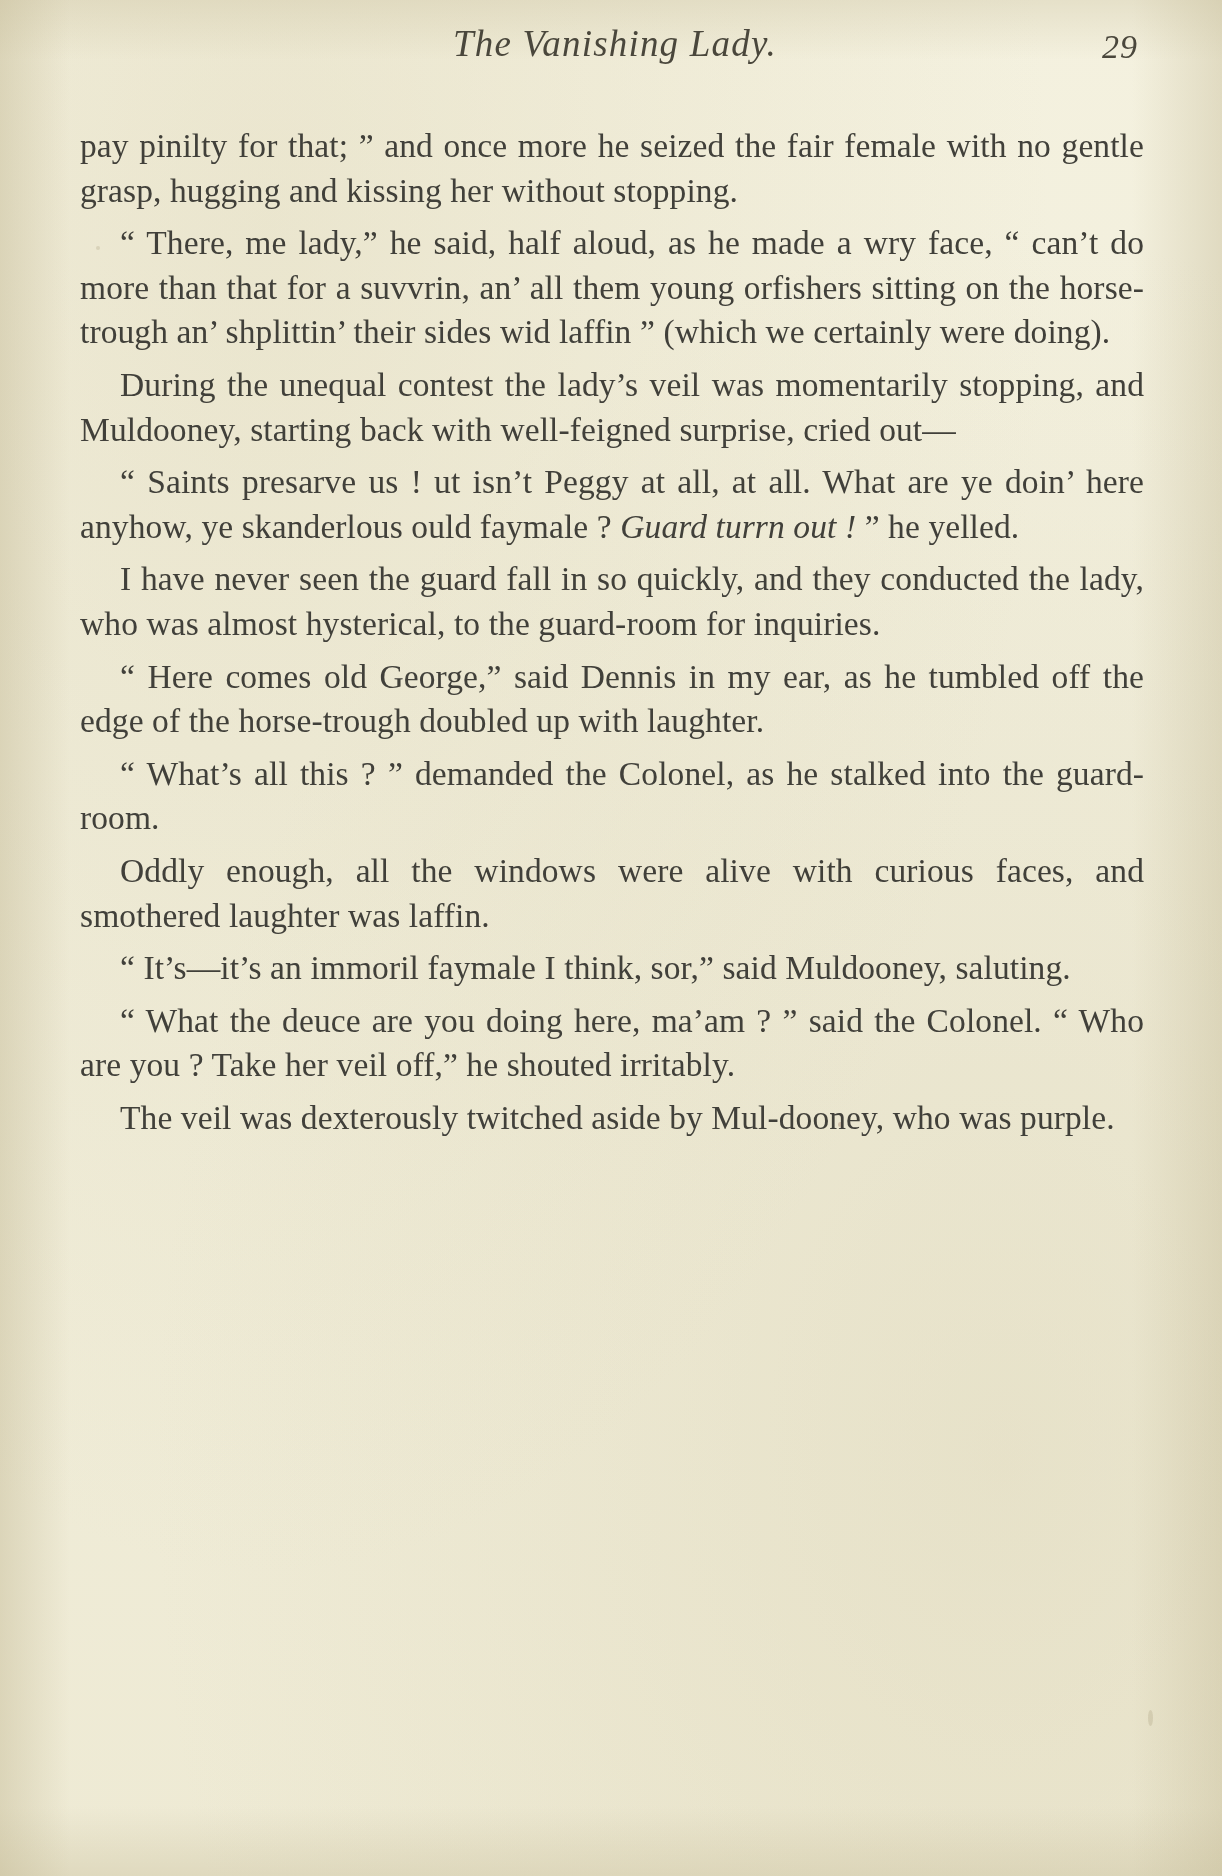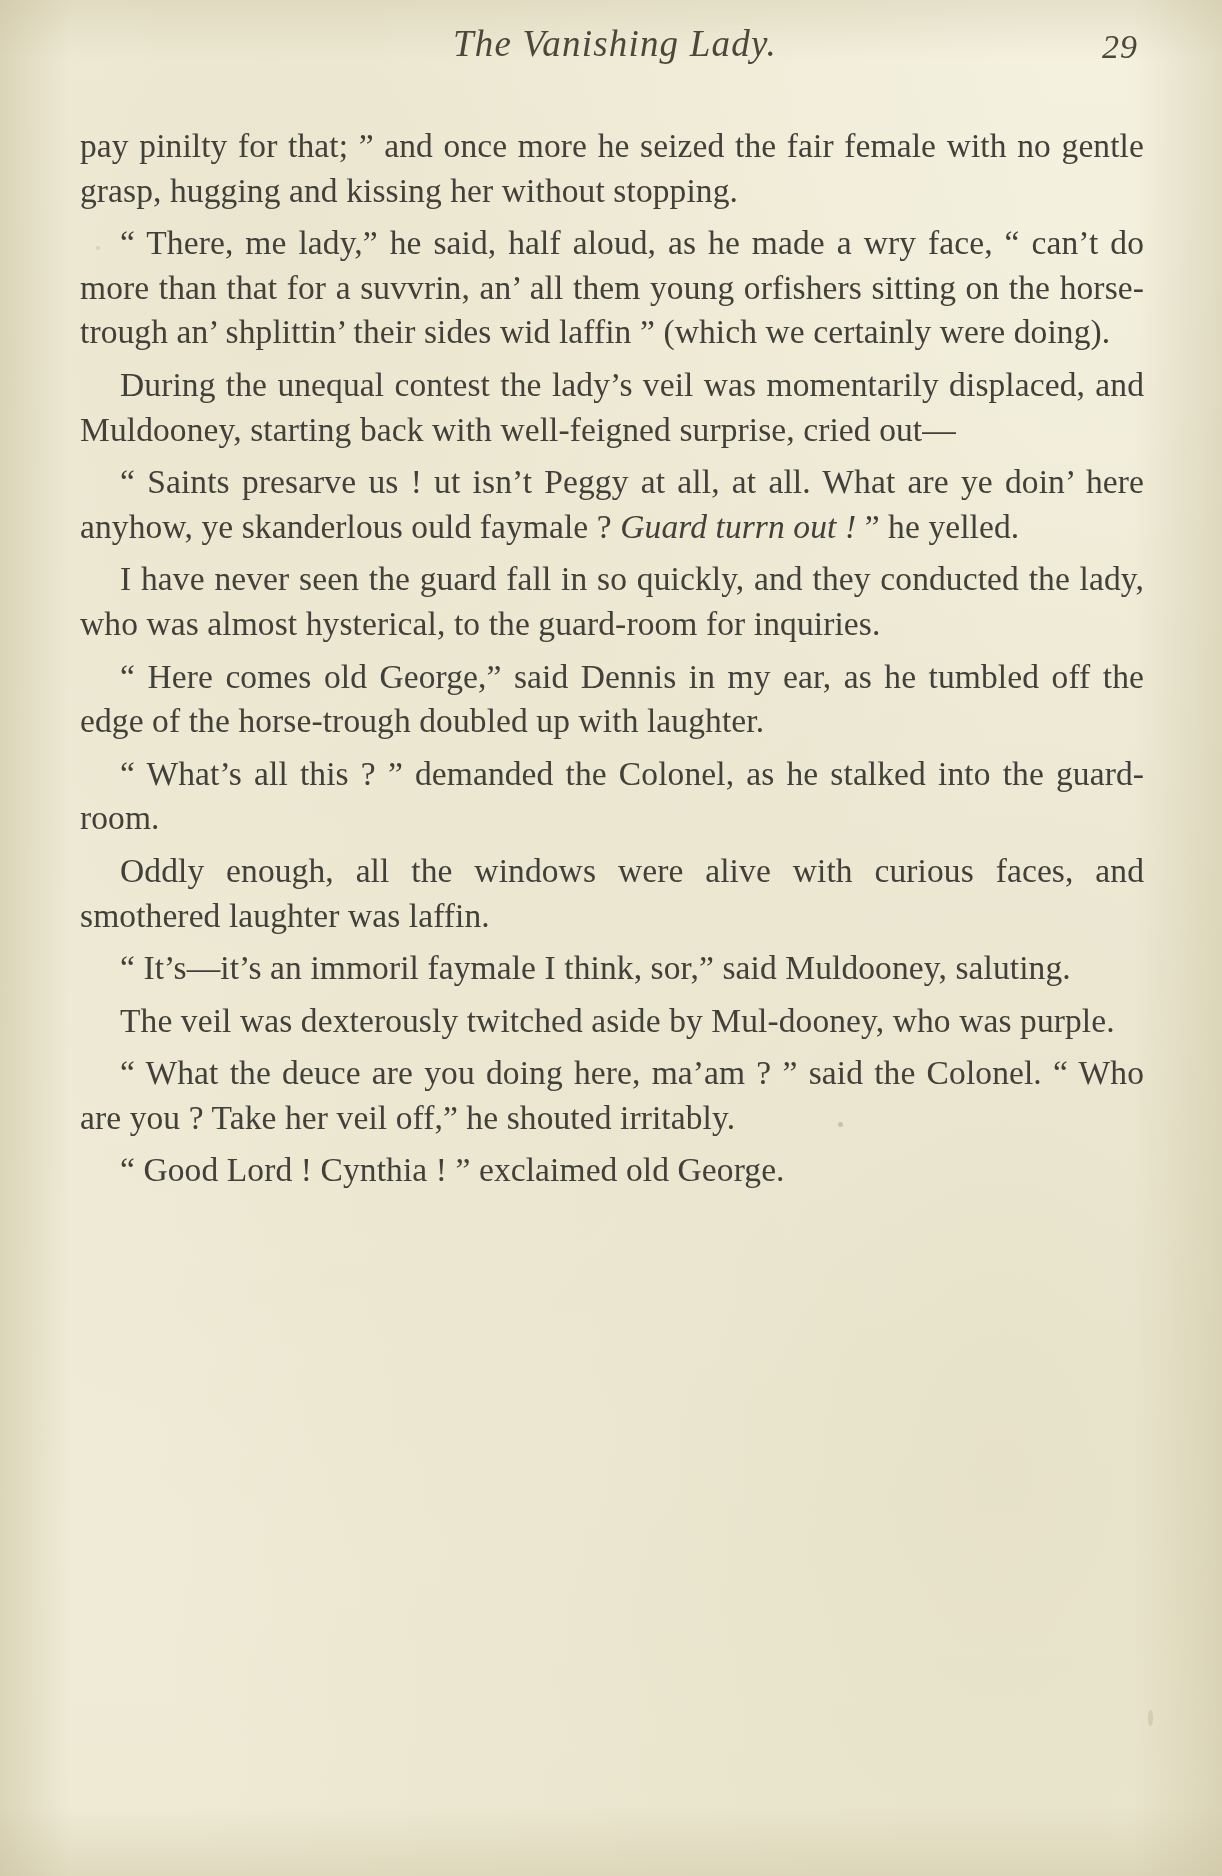--- a/index.html
+++ b/index.html
@@ -107,25 +107,24 @@
   <div class="speck" style="left:838px; top:1122px; width:5px; height:5px; background:rgba(140,90,70,0.28);"></div>
 
   <header class="running-head">
     <span class="head-title">The Vanishing Lady.</span>
     <span class="head-folio">29</span>
   </header>
 
   <div class="body-text">
     <p class="noindent">pay pinilty for that; ” and once more he seized the fair female with no gentle grasp, hugging and kissing her without stopping.</p>
     <p class="indent">“ There, me lady,” he said, half aloud, as he made a wry face, “ can’t do more than that for a suvvrin, an’ all them young orfishers sitting on the horse-trough an’ shplittin’ their sides wid laffin ” (which we certainly were doing).</p>
-    <p class="indent">During the unequal contest the lady’s veil was momentarily displaced, and Muldooney, starting back with well-feigned surprise, cried out—</p>
+    <p class="indent">During the unequal contest the lady’s veil was momentarily stopping, and Muldooney, starting back with well-feigned surprise, cried out—</p>
     <p class="indent"><span>“ Saints presarve us ! ut isn’t Peggy at all, at all. What are ye doin’ here anyhow, ye skanderlous ould faymale ?   </span><i>Guard turrn out !</i><span> ” he yelled.</span></p>
     <p class="indent">I have never seen the guard fall in so quickly, and they conducted the lady, who was almost hysterical, to the guard-room for inquiries.</p>
     <p class="indent">“ Here comes old George,” said Dennis in my ear, as he tumbled off the edge of the horse-trough doubled up with laughter.</p>
     <p class="indent">“ What’s all this ? ” demanded the Colonel, as he stalked into the guard-room.</p>
     <p class="indent">Oddly enough, all the windows were alive with curious faces, and smothered laughter was laffin.</p>
     <p class="indent">“ It’s—it’s an immoril faymale I think, sor,” said Muldooney, saluting.</p>
+    <p class="indent">“ What the deuce are you doing here, ma’am ? ” said the Colonel.  “ Who are you ?  Take her veil off,” he shouted irritably.</p>
     <p class="indent">The veil was dexterously twitched aside by Mul-dooney, who was purple.</p>
-    <p class="indent">“ What the deuce are you doing here, ma’am ? ” said the Colonel.  “ Who are you ?  Take her veil off,” he shouted irritably.</p>
-    <p class="indent">“ Good Lord !   Cynthia ! ” exclaimed old George.</p>
   </div>
 
 </div>
 
 </body></html>

